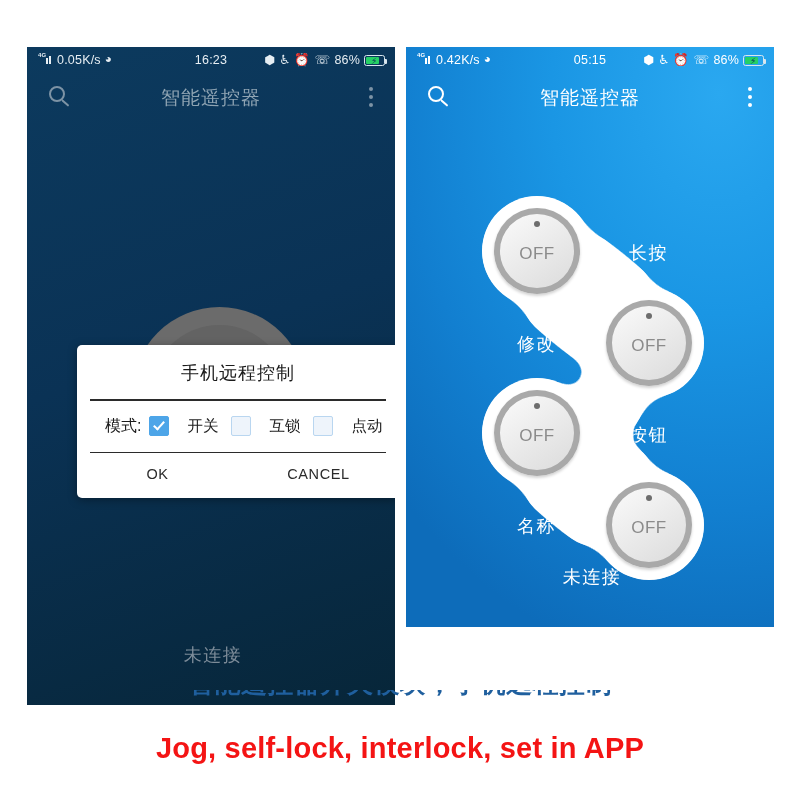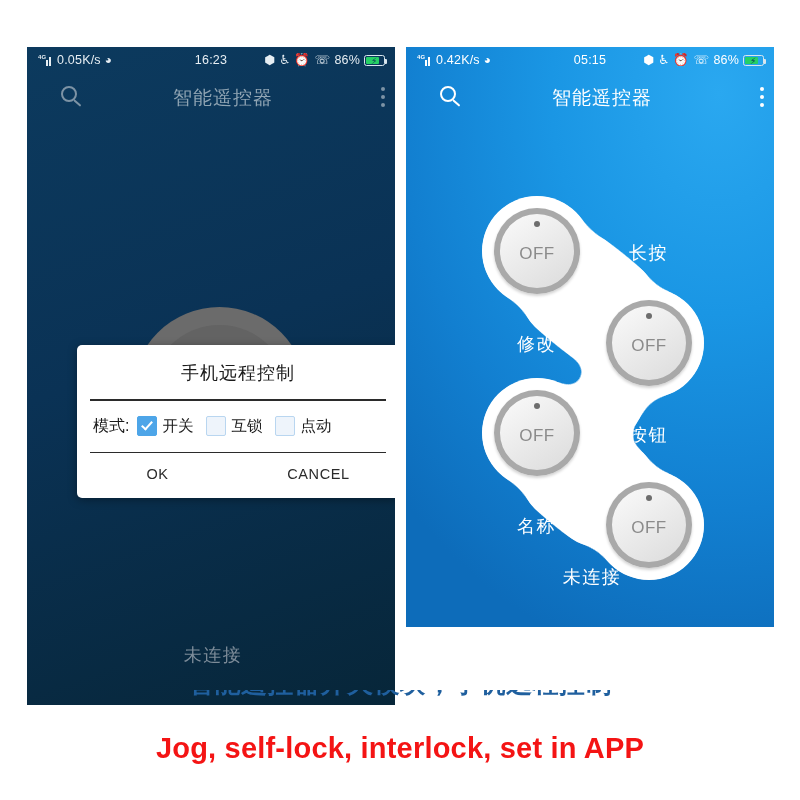--- a/index.html
+++ b/index.html
@@ -17,40 +17,40 @@
   #phone-left{left:27px;top:47px;width:368px;height:658px;
     background:linear-gradient(160deg,#0c3a5e 0%,#0a3255 45%,#072639 100%);}
   #phone-right{left:406px;top:47px;width:368px;height:580px;
     background:radial-gradient(120% 100% at 85% 8%, #2aa8f0 0%, #1a96e4 38%, #127fd0 72%, #0d6cba 100%);}
 
   
   .statusbar{position:absolute;left:0;top:0;width:100%;height:26px;
     display:flex;align-items:center;font-size:12.5px;color:#ffffff;
     letter-spacing:.2px;}
   #phone-left .statusbar{color:#e7eef3;}
-  .sb-left{display:flex;align-items:center;gap:4px;padding-left:11px;}
+  .sb-left{display:flex;gap:4px;padding-left:11px;}
   .sb-center{position:absolute;left:0;right:0;text-align:center;font-size:12.5px;}
   .sb-right{display:flex;align-items:center;gap:4px;margin-left:auto;padding-right:10px;}
   .sb-ico{display:inline-block;line-height:1;}
   .sig{position:relative;display:inline-block;width:15px;height:11px;}
   .sig i{position:absolute;bottom:0;width:2px;background:currentColor;display:block;}
   .sig i:nth-child(1){left:4px;height:4px;}
   .sig i:nth-child(2){left:7.5px;height:6px;}
   .sig i:nth-child(3){left:11px;height:8.5px;}
   .sig b{position:absolute;left:0;top:-1px;font-size:6px;font-weight:700;font-style:normal;line-height:6px;}
   .wifi{font-size:12px;}
   .batt{position:relative;width:21px;height:11px;border:1.3px solid #d8e6ee;border-radius:2.5px;
     display:inline-block;box-sizing:border-box;padding:1px;}
   .batt:after{content:"";position:absolute;right:-3.4px;top:3px;width:2px;height:5px;
     background:#d8e6ee;border-radius:0 1px 1px 0;}
   .batt i{display:block;width:78%;height:100%;background:#25d065;border-radius:1px;}
   .batt u{position:absolute;left:6px;top:0px;color:#0a3255;font-size:9px;text-decoration:none;line-height:11px;font-weight:700;}
 
   
-  .appbar{position:absolute;left:12px;top:26px;width:100%;height:50px;font-family:Liberation Serif, serif;}
+  .appbar{position:absolute;left:0;top:26px;width:100%;height:50px;font-family:Liberation Serif, serif;}
   .appbar .title{position:absolute;left:0;right:0;top:12px;text-align:center;
     font-size:19px;letter-spacing:1px;}
   #phone-left .appbar .title{color:#8fa4b3;}
   #phone-right .appbar .title{color:#ffffff;}
   .search-icon{position:absolute;left:22px;top:13px;width:22px;height:22px;}
   .search-icon .ring{position:absolute;left:0;top:0;width:16px;height:16px;
     border:2px solid currentColor;border-radius:50%;box-sizing:border-box;}
   .search-icon .handle{position:absolute;left:13px;top:13px;width:9px;height:2px;
     background:currentColor;transform:rotate(42deg);transform-origin:left center;border-radius:1px;}
   #phone-left .search-icon{color:#7d93a5;}
@@ -65,24 +65,24 @@
     border-radius:50%;background:#6b6b6b;}
   .dim-circle:after{content:"";position:absolute;left:18px;top:18px;right:18px;bottom:18px;
     border-radius:50%;background:#636363;}
 
   
   .dialog{position:absolute;left:50px;top:298px;width:322px;
     background:#ffffff;border-radius:5px;
     box-shadow:0 2px 10px rgba(0,0,0,.35);overflow:hidden;}
   .dlg-title{text-align:center;font-size:18px;color:#1b1b1b;padding:16px 0 14px;letter-spacing:1px;}
   .dlg-rule{height:1.5px;background:#2b2b2b;margin:0 13px;}
-  .dlg-body{display:flex;align-items:center;padding:15px 14px 15px 16px;}
+  .dlg-body{display:flex;align-items:center;padding:15px 14px 15px 28px;}
   .dlg-label{font-size:16px;color:#1b1b1b;margin-right:8px;white-space:nowrap;}
   .cb-group{display:flex;align-items:center;gap:13px;}
-  .cb-item{display:flex;align-items:center;gap:5px;}
+  .cb-item{display:flex;align-items:center;gap:18px;}
   .cb-box{width:20px;height:20px;border-radius:2px;box-sizing:border-box;
     background:#eef4fb;border:1.5px solid #b9d6f0;position:relative;flex:none;}
   .cb-box.checked{background:#4da5e8;border-color:#4da5e8;}
   .cb-box.checked:after{content:"";position:absolute;left:6px;top:2px;width:6px;height:11px;
     border:2.4px solid #ffffff;border-top:0;border-left:0;transform:rotate(42deg);box-sizing:border-box;}
   .cb-text{font-size:15.5px;color:#1b1b1b;white-space:nowrap;}
   .dlg-actions{display:flex;padding:13px 0 16px;}
   .dlg-btn{flex:1;text-align:center;font-size:14.5px;color:#2b2b2b;letter-spacing:.6px;}
 
   

